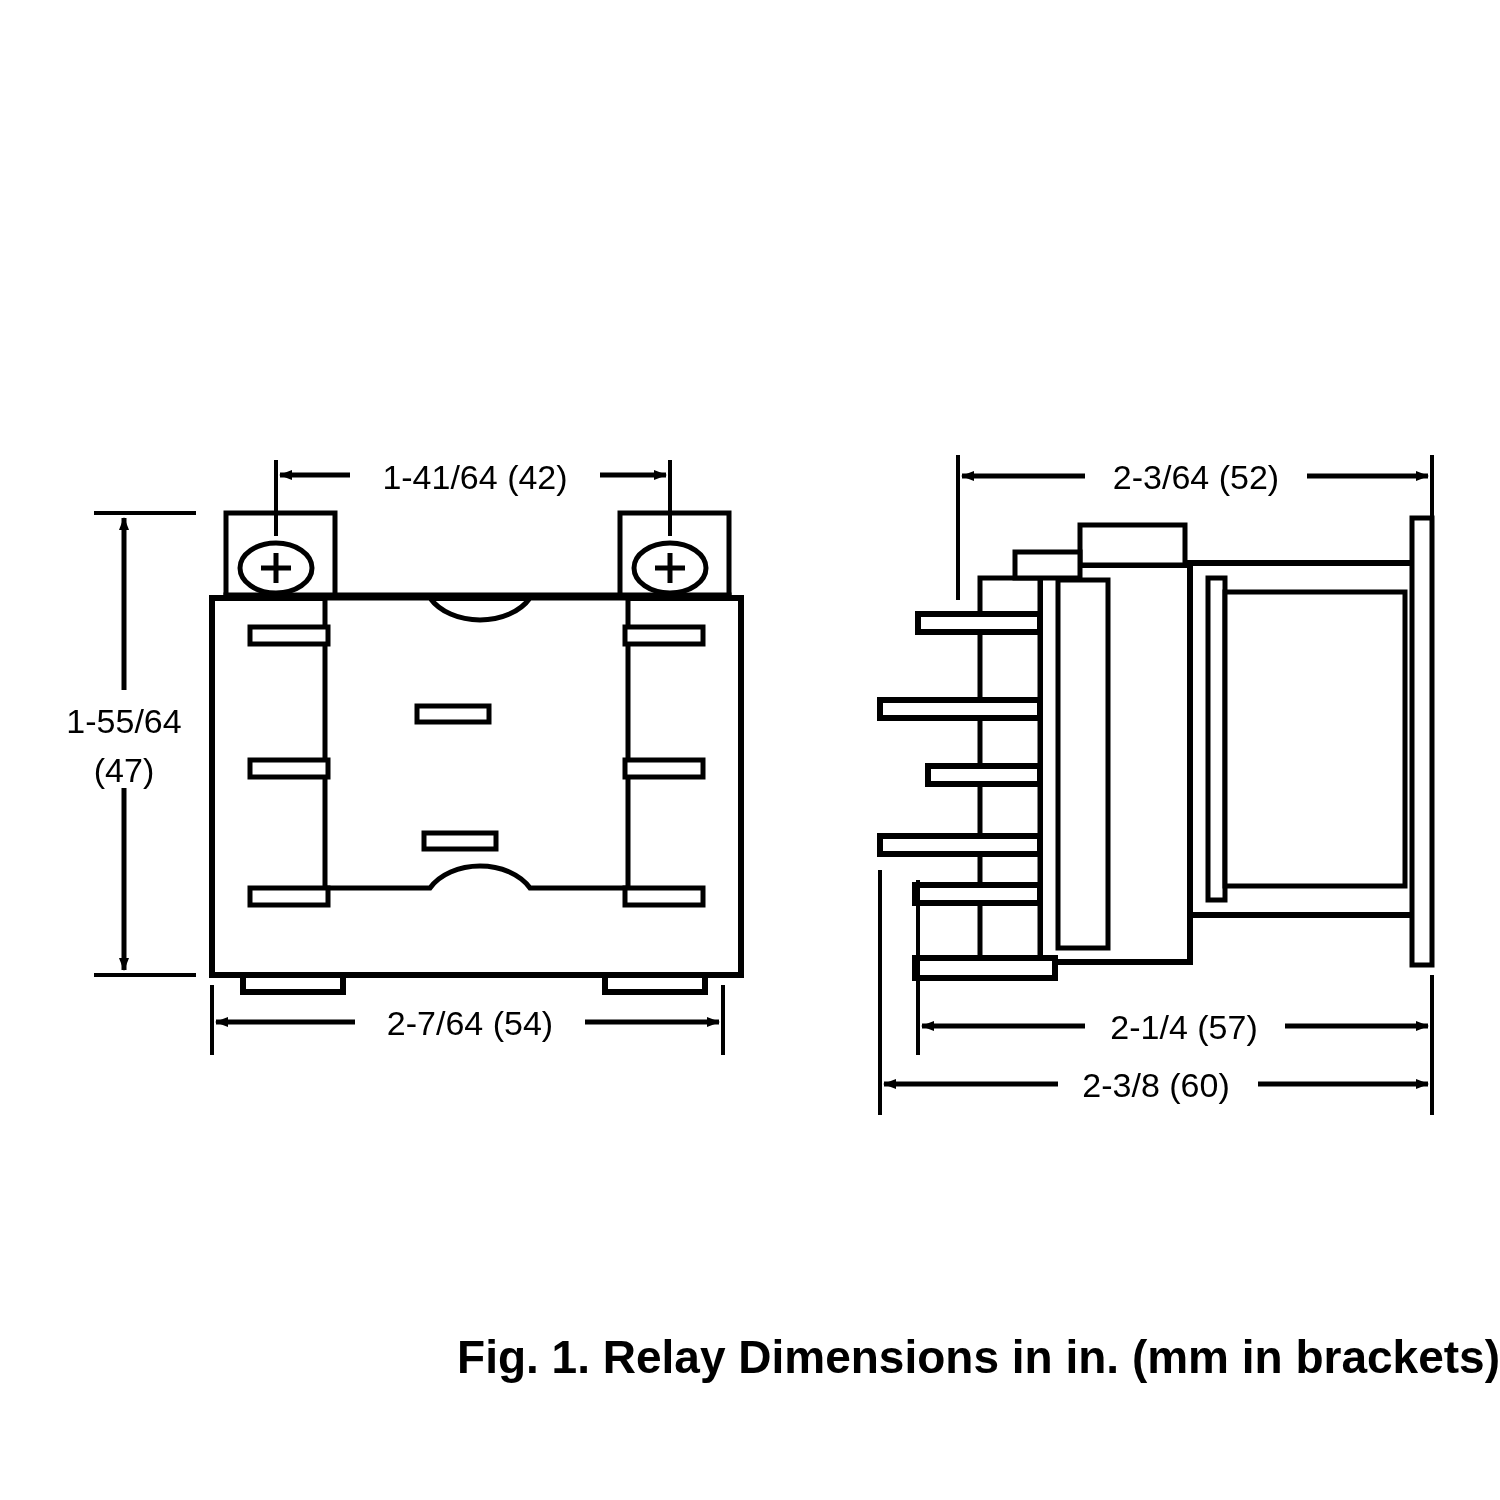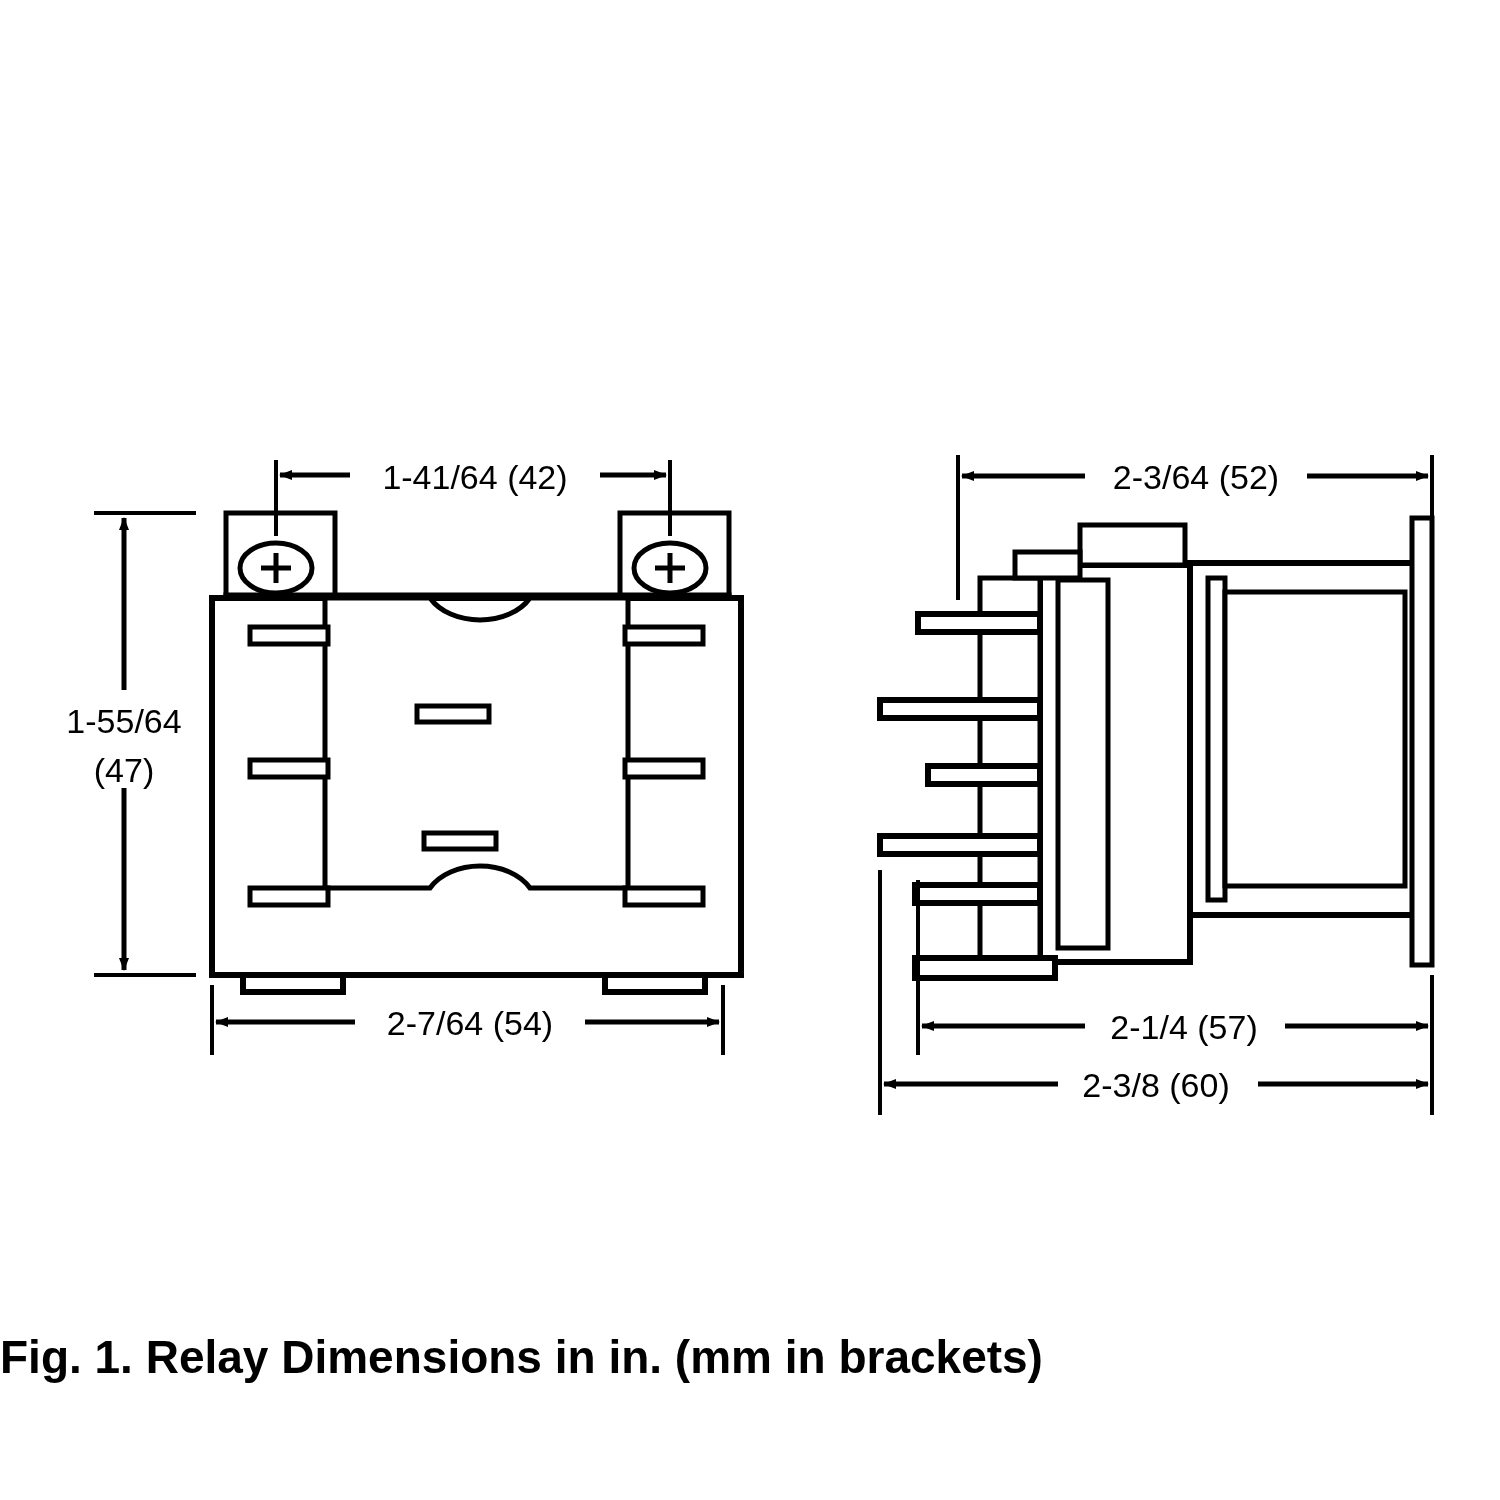--- a/index.html
+++ b/index.html
@@ -32,21 +32,21 @@
   .dim-text {
     font-family: "Liberation Sans", sans-serif;
     font-size: 34px;
     fill: #000000;
   }
   .caption {
     position: absolute;
     left: 0;
     top: 1330px;
     width: 1500px;
-    text-align: left;
+    text-align: right;
     font-family: "Liberation Sans", sans-serif;
     font-size: 46px;
     font-weight: bold;
     color: #000000;
     letter-spacing: 0px;
   }
 </style>
 </head>
 <body>
 

